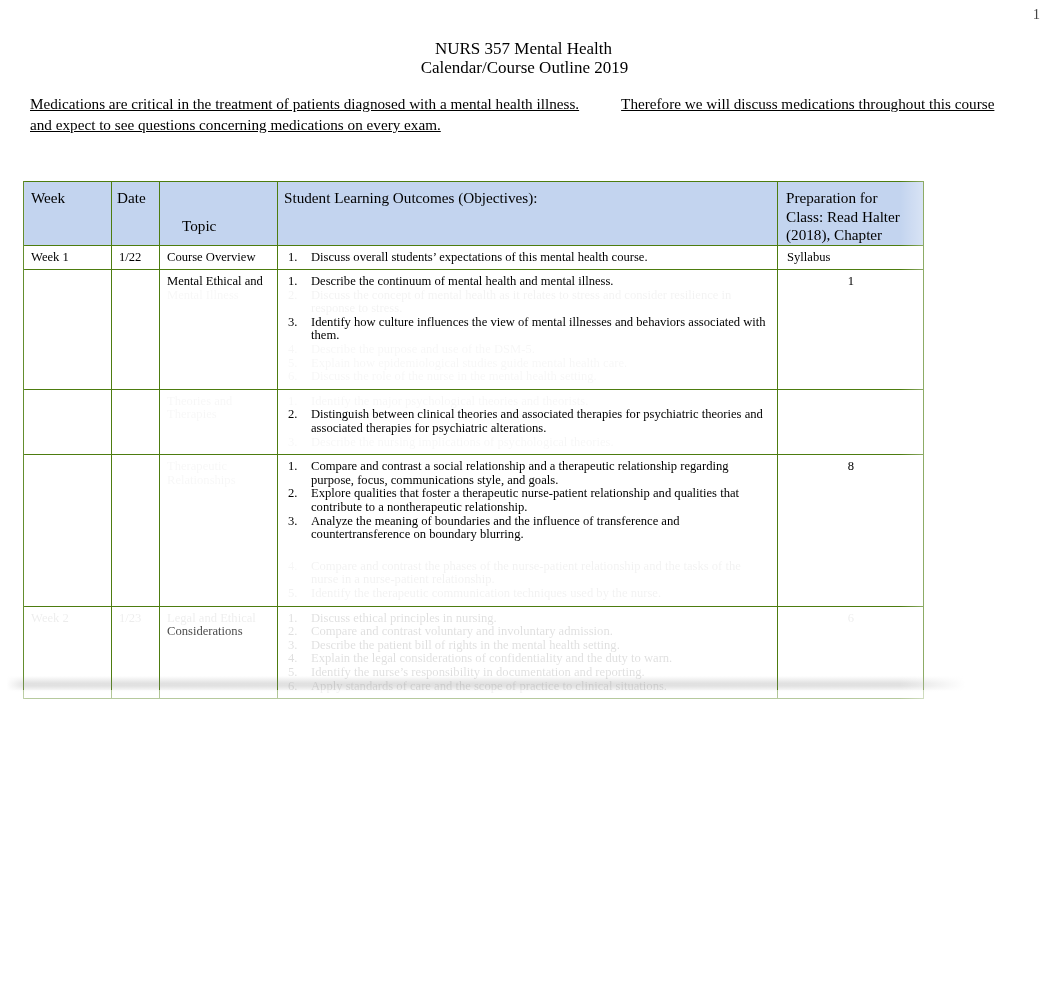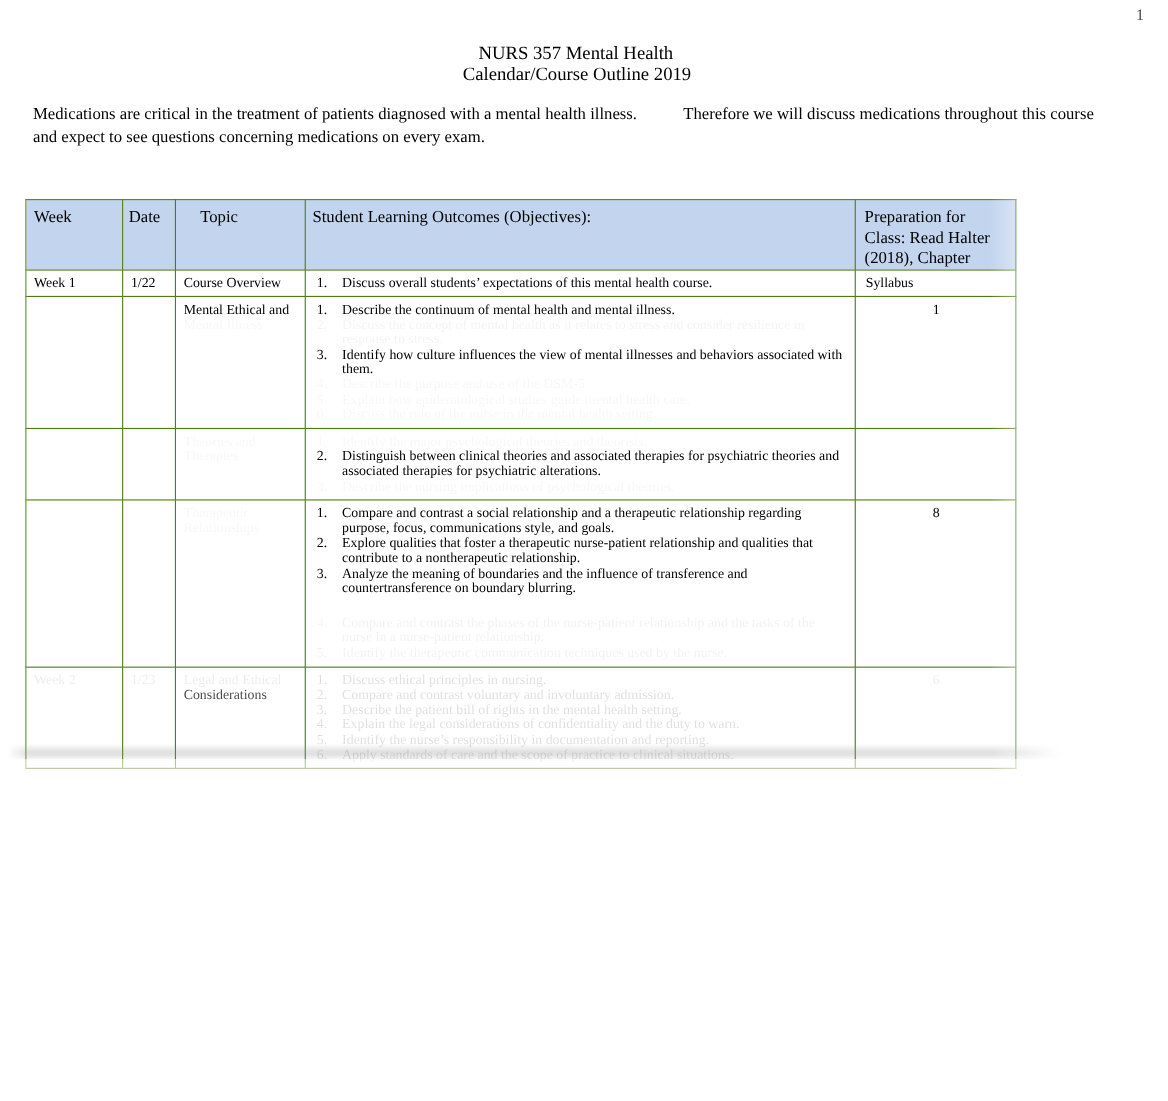--- a/index.html
+++ b/index.html
@@ -46,20 +46,21 @@
   .doc-title .t-line.l1 { margin-left: -15px; }
   .doc-title .t-line.l2 { margin-left: -13px; }
 
   
   .intro {
     position: absolute;
     left: 30px;
     width: 968px;
     font-size: 15.2px;
     line-height: 21px;
+    text-decoration: underline;
   }
   .intro.p1 { top: 93px; }
   .intro.p2 { top: 145px; }
 
   .gap-sm { display: inline-block; width: 42px; }
   .gap-md { display: inline-block; width: 54px; }
 
   .hl {
     background: #fbf500;
     box-shadow: 0 0 9px 6px rgba(251,245,0,0.75);
@@ -94,21 +95,21 @@
     background: #c3d4ef;
     font-weight: normal;
     font-size: 15.2px;
     line-height: 18.5px;
     height: 58px;
     vertical-align: top;
   }
   thead th .hcell { padding: 7px 6px 0 6px; }
   thead th.h-week  .hcell { padding-left: 7px; }
   thead th.h-date  .hcell { padding-left: 5px; }
-  thead th.h-topic .hcell { padding-left: 22px; }
+  thead th.h-topic .hcell { padding-left: 22px; margin-top: 28px; }
   thead th.h-slo   .hcell { padding-left: 6px; }
   thead th.h-prep  .hcell { padding-left: 8px; }
 
   tbody td { font-size: 12.6px; line-height: 13.6px; }
   .cellpad { padding: 5px 6px 5px 7px; }
 
   .c-center { text-align: center; }
 
   
   ol.slo {

